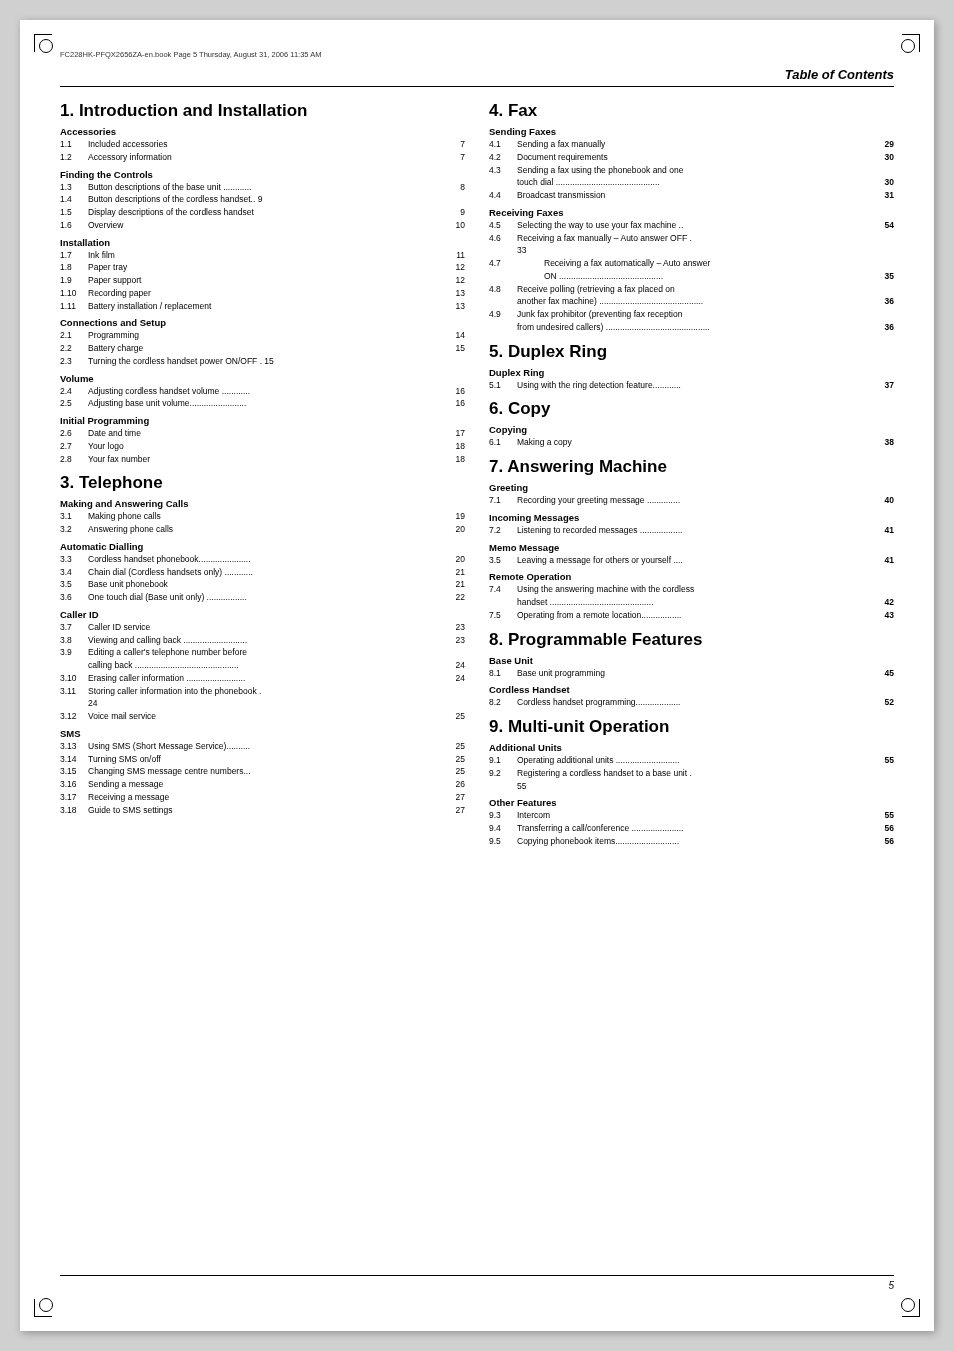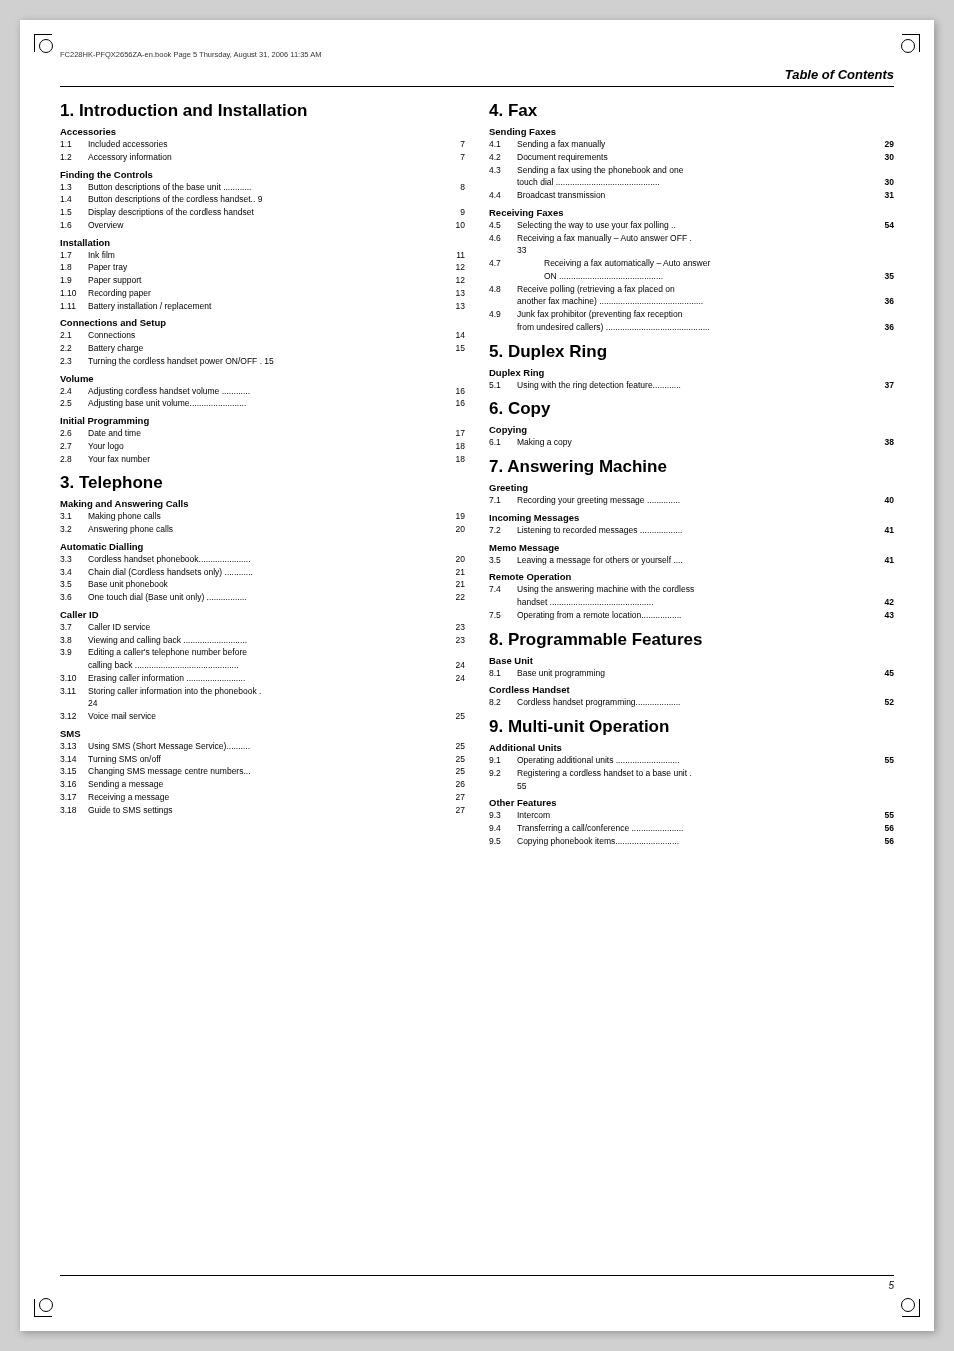--- a/index.html
+++ b/index.html
@@ -162,21 +162,21 @@
           <div style="display: flex; font-size: 8.5px; line-height: 1.5;">
             <span style="min-width: 28px; font-size: 8.5px; flex-shrink: 0;">1.11</span>
             <div style="flex: 1 1 0%; font-size: 8.5px;">Battery installation / replacement</div>
             <span style="font-size: 8.5px; white-space: nowrap; align-self: flex-end;">13</span>
           </div>
         </div>
         <div style="margin-bottom: 4px;">
           <div style="font-size: 9.5px; font-weight: bold; margin-top: 5px; margin-bottom: 1px;">Connections and Setup</div>
           <div style="display: flex; font-size: 8.5px; line-height: 1.5;">
             <span style="min-width: 28px; font-size: 8.5px; flex-shrink: 0;">2.1</span>
-            <div style="flex: 1 1 0%; font-size: 8.5px;">Connections</div>
+            <div style="flex: 1 1 0%; font-size: 8.5px;">Programming</div>
             <span style="font-size: 8.5px; white-space: nowrap; align-self: flex-end;">14</span>
           </div>
           <div style="display: flex; font-size: 8.5px; line-height: 1.5;">
             <span style="min-width: 28px; font-size: 8.5px; flex-shrink: 0;">2.2</span>
             <div style="flex: 1 1 0%; font-size: 8.5px;">Battery charge</div>
             <span style="font-size: 8.5px; white-space: nowrap; align-self: flex-end;">15</span>
           </div>
           <div style="display: flex; font-size: 8.5px; line-height: 1.5;">
             <span style="min-width: 28px; font-size: 8.5px; flex-shrink: 0;">2.3</span>
             <div style="flex: 1 1 0%; font-size: 8.5px;">Turning the cordless handset power ON/OFF . 15</div>
@@ -336,21 +336,21 @@
             <span style="font-size: 8.5px; white-space: nowrap; align-self: flex-end; font-weight: bold;">30</span>
           </div>
           <div style="display: flex; font-size: 8.5px; line-height: 1.5;">
             <span style="min-width: 28px; font-size: 8.5px; flex-shrink: 0;">4.4</span>
             <div style="flex: 1 1 0%; font-size: 8.5px;">Broadcast transmission</div>
             <span style="font-size: 8.5px; white-space: nowrap; align-self: flex-end; font-weight: bold;">31</span>
           </div>
           <div style="font-size: 9.5px; font-weight: bold; margin-top: 5px; margin-bottom: 1px;">Receiving Faxes</div>
           <div style="display: flex; font-size: 8.5px; line-height: 1.5;">
             <span style="min-width: 28px; font-size: 8.5px; flex-shrink: 0;">4.5</span>
-            <div style="flex: 1 1 0%; font-size: 8.5px;">Selecting the way to use your fax polling ..</div>
+            <div style="flex: 1 1 0%; font-size: 8.5px;">Selecting the way to use your fax machine ..</div>
             <span style="font-size: 8.5px; white-space: nowrap; align-self: flex-end; font-weight: bold;">54</span>
           </div>
           <div style="display: flex; font-size: 8.5px; line-height: 1.5;">
             <span style="min-width: 28px; font-size: 8.5px; flex-shrink: 0;">4.6</span>
             <div style="flex: 1 1 0%; font-size: 8.5px;">
               <div style="font-size: 8.5px;">Receiving a fax manually – Auto answer OFF .</div>
               <div style="font-size: 8.5px;">33</div>
             </div>
           </div>
           <div style="display: flex; font-size: 8.5px; line-height: 1.5; gap: 27px;">

